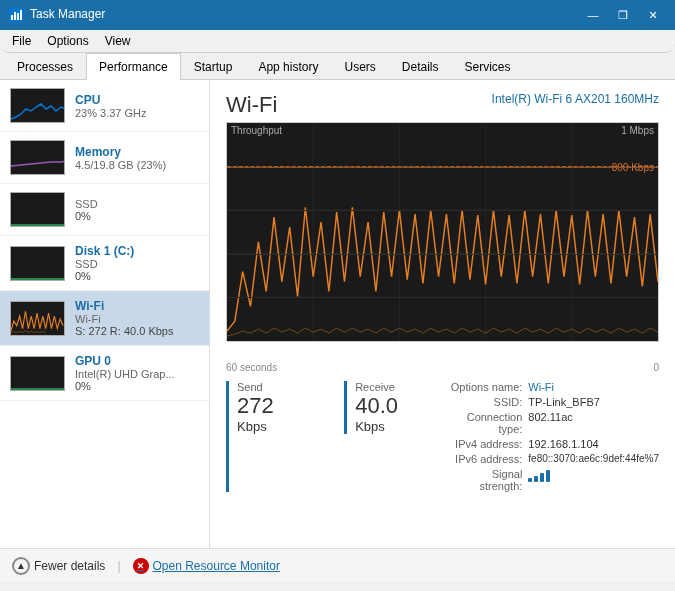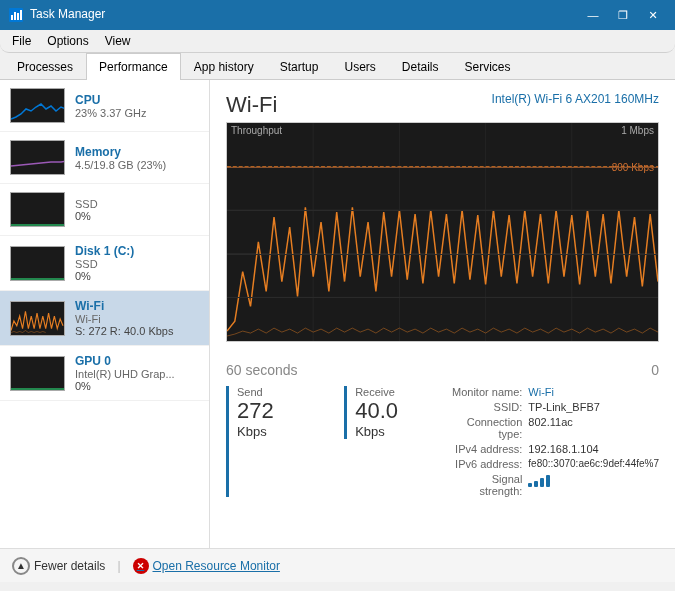--- a/index.html
+++ b/index.html
@@ -208,21 +208,21 @@
     .chart-grid-line {
       position: absolute;
       left: 0;
       right: 0;
       border-top: 1px solid #333;
     }
     .chart-bottom-labels {
       display: flex;
       justify-content: space-between;
       color: #888;
-      font-size: 14px;
+      font-size: 10px;
       margin-bottom: 8px;
       margin-top: 20px;
     }
 
     
     .chart-svg {
       width: 100%;
       height: 100%;
     }
 
@@ -365,22 +365,22 @@
 
 <div class="menu-bar">
   <div class="menu-item">File</div>
   <div class="menu-item">Options</div>
   <div class="menu-item">View</div>
 </div>
 
 <div class="tab-bar">
   <div class="tab">Processes</div>
   <div class="tab active">Performance</div>
+  <div class="tab">Startup</div>
   <div class="tab">App history</div>
-  <div class="tab">Startup</div>
   <div class="tab">Users</div>
   <div class="tab">Details</div>
   <div class="tab">Services</div>
 </div>
 
 <div class="main-content">
 
   <div class="sidebar">
 
     <div class="sidebar-item">
@@ -525,21 +525,21 @@
         <div style="border-left: 3px solid #1a6fa8; padding-left: 8px;">
           <div class="stat-label">Receive</div>
           <div>
             <span class="stat-value">40.0</span>
             <span class="stat-unit">Kbps</span>
           </div>
         </div>
       </div>
 
       <div style="margin-left: auto; display: grid; grid-template-columns: auto auto; column-gap: 6px; row-gap: 3px; font-size: 11px;">
-        <span class="info-key">Monitor name:</span>
+        <span class="info-key">Options name:</span>
         <span class="info-val blue">Wi-Fi</span>
 
         <span class="info-key">SSID:</span>
         <span class="info-val">TP-Link_BFB7</span>
 
         <span class="info-key">Connection type:</span>
         <span class="info-val">802.11ac</span>
 
         <span class="info-key">IPv4 address:</span>
         <span class="info-val">192.168.1.104</span>

